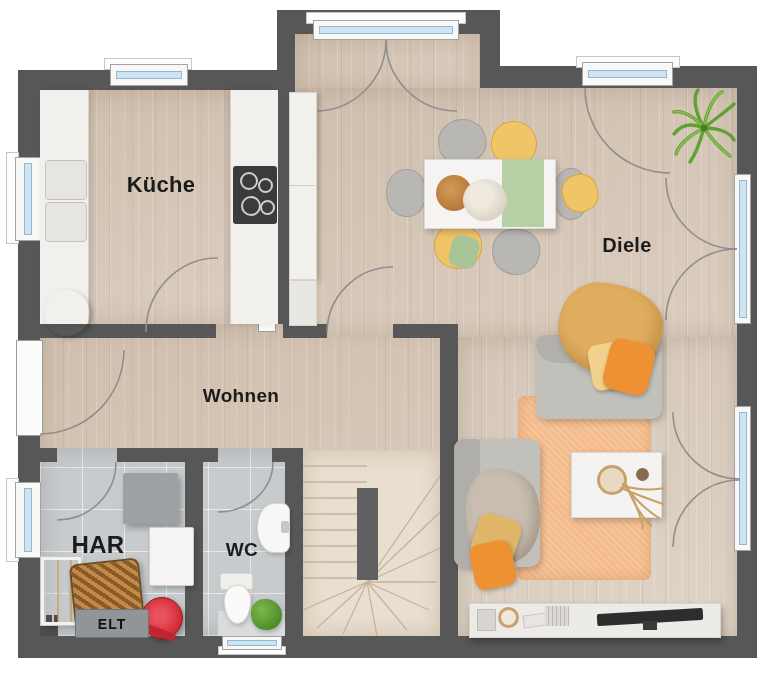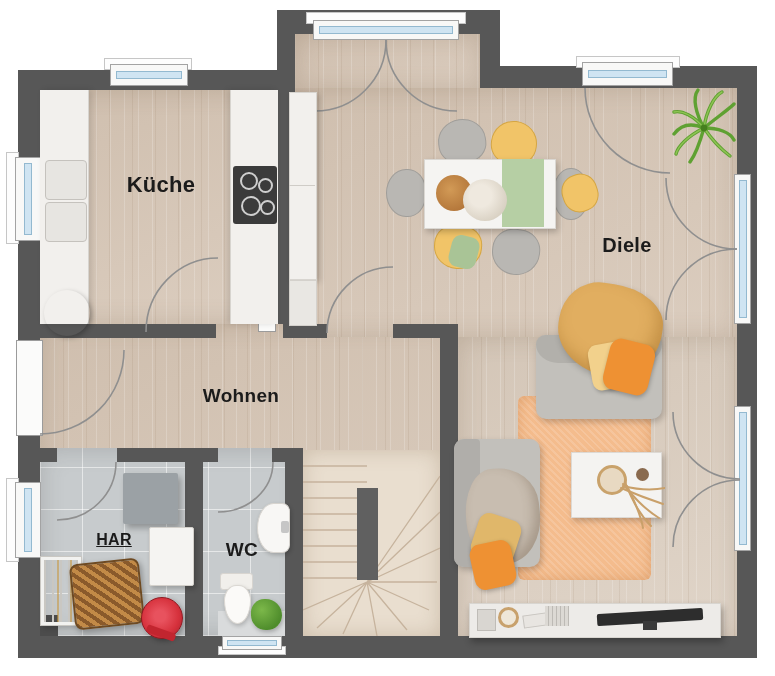--- a/index.html
+++ b/index.html
@@ -215,27 +215,30 @@
   <div class="abs" style="left:545px;top:606px;width:24px;height:20px;background:repeating-linear-gradient(90deg,#dcd9d4 0 3px,#bdbab5 3px 4px);"></div>
   <div class="abs" style="left:597px;top:611px;width:106px;height:12px;background:#2d2d2d;border-radius:2px;transform:rotate(-3.5deg);"></div>
   <div class="abs" style="left:643px;top:621px;width:14px;height:9px;background:#3a3a3a;"></div>
 
   <div class="abs" style="left:123px;top:473px;width:55px;height:51px;background:#9ba1a5;border-radius:2px;box-shadow:3px 4px 6px rgba(0,0,0,.28);"></div>
   <div class="abs" style="left:149px;top:527px;width:43px;height:57px;background:#f5f4f2;border:1px solid #d3d0cb;border-radius:2px;box-shadow:2px 3px 5px rgba(0,0,0,.22);"></div>
   <div class="abs" style="left:41px;top:557px;width:40px;height:68px;border:3px solid #f2f2f0;outline:1px solid #c9c7c2;background:repeating-linear-gradient(90deg,#c9c7c2 0 2px,rgba(0,0,0,0) 2px 8px),repeating-linear-gradient(90deg,rgba(200,150,60,.55) 0 2px,rgba(0,0,0,0) 2px 13px);box-sizing:border-box;box-shadow:2px 3px 5px rgba(0,0,0,.2);"></div>
   <div class="abs" style="left:72px;top:561px;width:66px;height:62px;transform:rotate(-6deg);border-radius:8px;border:2px solid #6e4a22;background:repeating-linear-gradient(40deg,#8a5a2b 0 4px,#c28a47 4px 8px),repeating-linear-gradient(-40deg,rgba(255,220,150,.35) 0 3px,rgba(0,0,0,0) 3px 7px);box-shadow:2px 3px 6px rgba(0,0,0,.3);"></div>
   <div class="abs" style="left:141px;top:597px;width:40px;height:40px;border-radius:50%;background:radial-gradient(circle at 45% 45%,#e8525e 18%,var(--vacuum-red,#d6313c) 60%,#a31d28);border:1px solid #8e1820;box-shadow:2px 2px 5px rgba(0,0,0,.3);"></div>
   <div class="abs" style="left:146px;top:629px;width:30px;height:8px;background:#c2252f;transform:rotate(20deg);border-radius:3px;"></div>
+  <div class="abs" style="left:75px;top:609px;width:72px;height:27px;background:var(--panel-gray,#90959a);border:1px solid #6f7478;border-radius:2px;display:flex;align-items:center;justify-content:center;">
+    <span style="font:700 14px 'Liberation Sans',sans-serif;color:#111;letter-spacing:1px;">ELT</span>
+  </div>
 
   <div class="abs" style="left:218px;top:611px;width:67px;height:25px;background:#d9dbdc;"></div>
   <div class="abs" style="left:257px;top:503px;width:31px;height:48px;background:#f8f7f5;border:1px solid #d7d4cf;border-radius:50% 8px 8px 50% / 50% 8px 8px 50%;box-shadow:1px 2px 4px rgba(0,0,0,.2);"></div>
   <div class="abs" style="left:281px;top:521px;width:8px;height:12px;background:#c6c6c6;border-radius:2px;"></div>
   <div class="abs" style="left:220px;top:573px;width:31px;height:15px;background:#f1efeb;border:1px solid #d8d5d0;border-radius:3px;"></div>
   <div class="abs" style="left:224px;top:585px;width:25px;height:37px;background:#fbfaf8;border:1px solid #dbd8d3;border-radius:45% 45% 50% 50% / 40% 40% 60% 60%;box-shadow:1px 2px 4px rgba(0,0,0,.2);"></div>
   <div class="abs" style="left:251px;top:599px;width:31px;height:31px;background:radial-gradient(circle at 35% 35%,#7cb84a,#4e8c2b 72%);border-radius:45% 55% 50% 50%;box-shadow:1px 2px 4px rgba(0,0,0,.25);"></div>
 
   <div class="rlabel" style="left:121px;top:172px;width:80px;font-size:22px;">Küche</div>
   <div class="rlabel" style="left:582px;top:234px;width:90px;font-size:20px;">Diele</div>
   <div class="rlabel" style="left:201px;top:385px;width:80px;font-size:19px;">Wohnen</div>
-  <div class="rlabel" style="left:74px;top:531px;width:80px;font-size:16px;text-decoration:underline;">HAR</div>
+  <div class="rlabel" style="left:58px;top:531px;width:80px;font-size:24px;">HAR</div>
   <div class="rlabel" style="left:212px;top:539px;width:60px;font-size:19px;">WC</div>
 
 </div>
 
 </body></html>

